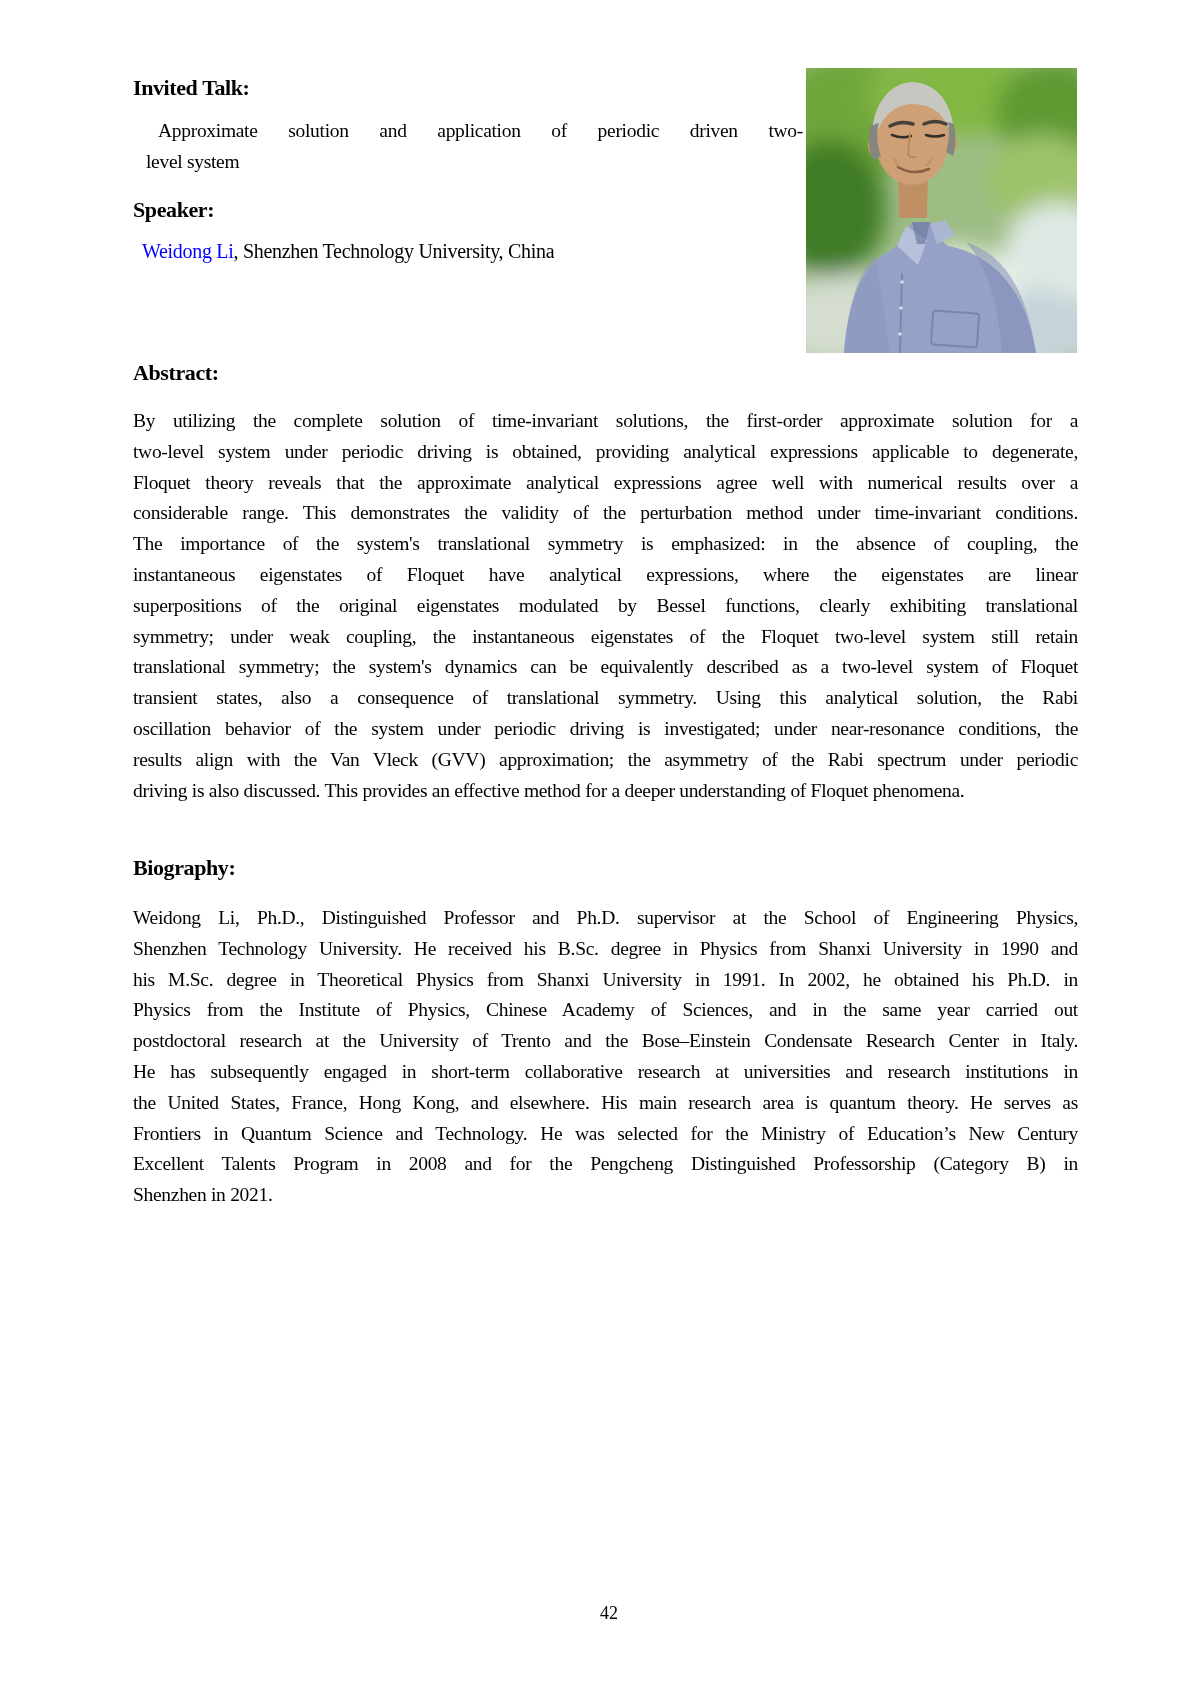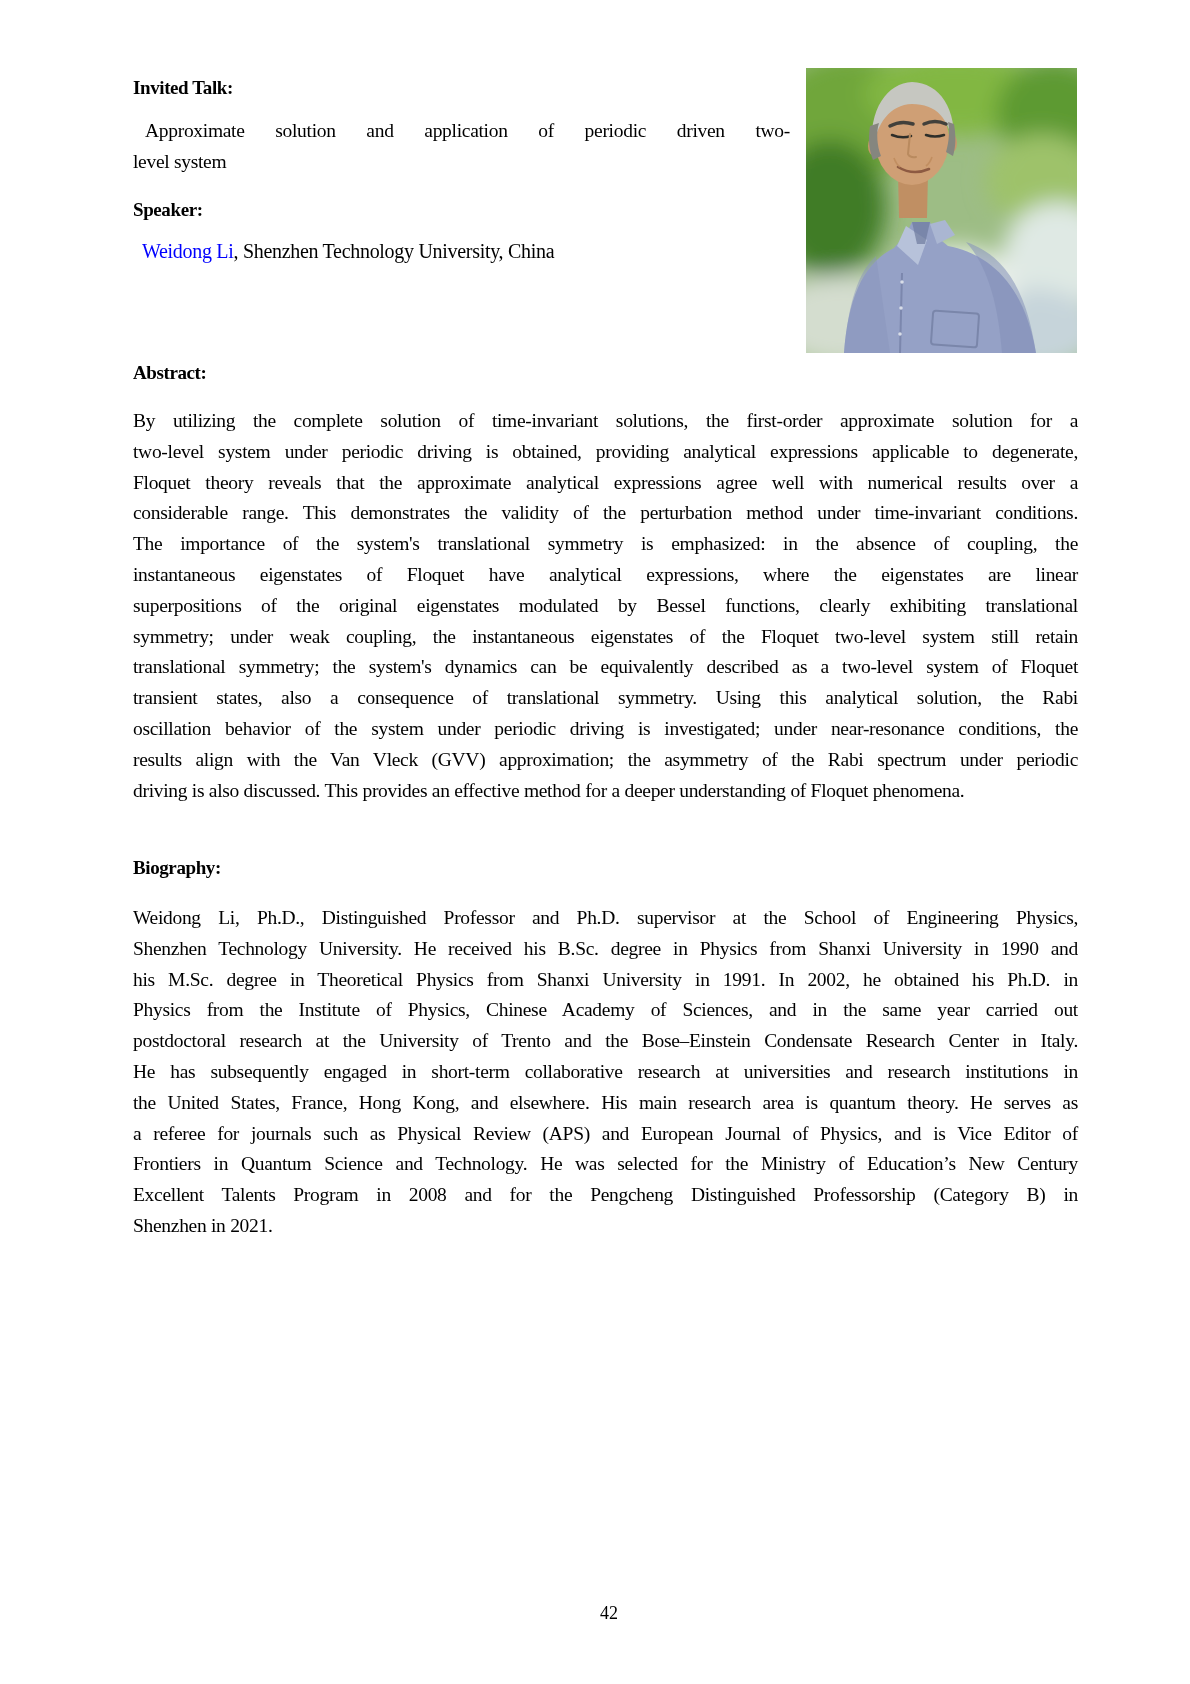--- a/index.html
+++ b/index.html
@@ -6,30 +6,30 @@
   .page{
     position:relative;
     width:1190px;height:1684px;
     background:#ffffff;
     font-family:"Liberation Serif", serif;
     color:#000000;
     overflow:hidden;
   }
   .heading{
     position:absolute;left:133px;
-    font-size:19px;font-weight:bold;line-height:30px;
+    font-size:22px;font-weight:bold;line-height:30px;
     letter-spacing:-0.4px;white-space:nowrap;
   }
   .textblock{
     position:absolute;left:133px;width:945px;
     font-size:19.5px;line-height:30.8px;letter-spacing:-0.3px;
   }
   .textblock .jline{text-align:justify;text-align-last:justify;}
   .textblock .lline{text-align:center;text-align-last:left;}
-  #title-block{width:657px;}
+  #title-block{width:657px;margin-left:13px;}
   #title-block .jline{padding-left:12px;}
   #speaker-line{
     position:absolute;left:133px;top:236px;
     font-size:20px;line-height:30.8px;letter-spacing:-0.3px;
     padding-left:9px;white-space:nowrap;
   }
   #speaker-line a{text-decoration:none;cursor:pointer;}
   #photo-frame{
     position:absolute;left:806px;top:68px;width:271px;height:285px;
     overflow:hidden;
@@ -132,21 +132,20 @@
   <div class="heading" style="top:853px">Biography:</div>
 
   <div class="textblock" style="top:903px">
     <div class="jline">Weidong Li, Ph.D., Distinguished Professor and Ph.D. supervisor at the School of Engineering Physics,</div>
     <div class="jline">Shenzhen Technology University. He received his B.Sc. degree in Physics from Shanxi University in 1990 and</div>
     <div class="jline">his M.Sc. degree in Theoretical Physics from Shanxi University in 1991. In 2002, he obtained his Ph.D. in</div>
     <div class="jline">Physics from the Institute of Physics, Chinese Academy of Sciences, and in the same year carried out</div>
     <div class="jline">postdoctoral research at the University of Trento and the Bose–Einstein Condensate Research Center in Italy.</div>
     <div class="jline">He has subsequently engaged in short-term collaborative research at universities and research institutions in</div>
     <div class="jline">the United States, France, Hong Kong, and elsewhere. His main research area is quantum theory. He serves as</div>
-    <div class="jline">a referee for journals such as Physical Review (APS) and European Journal of Physics, and is Vice Editor of</div>
     <div class="jline">Frontiers in Quantum Science and Technology. He was selected for the Ministry of Education’s New Century</div>
     <div class="jline">Excellent Talents Program in 2008 and for the Pengcheng Distinguished Professorship (Category B) in</div>
     <div class="lline">Shenzhen in 2021.</div>
   </div>
 
   <div id="page-number">42</div>
 
 </div>
 
 </body></html>

